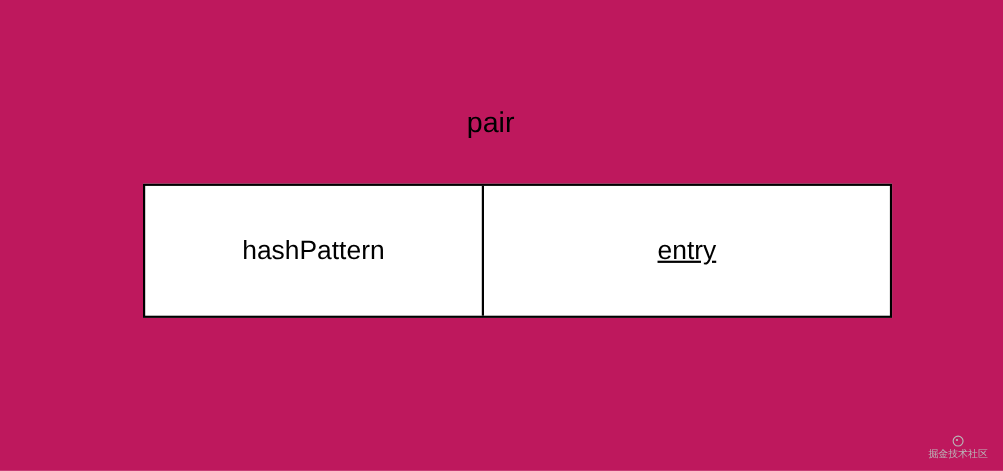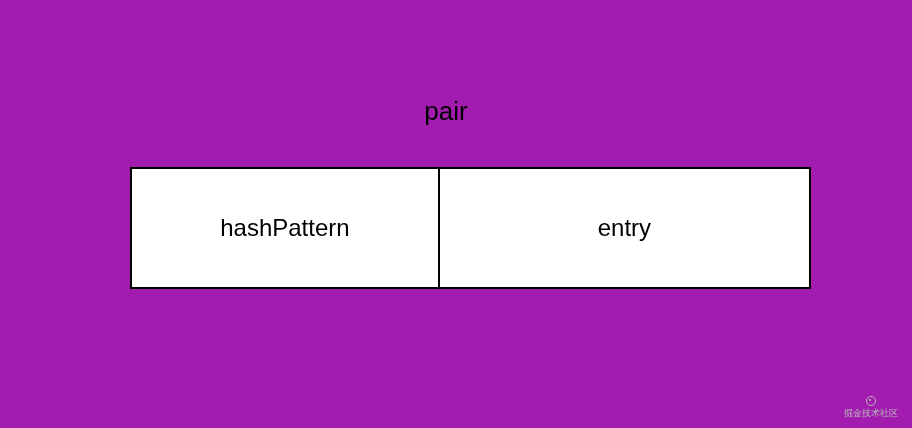--- a/index.html
+++ b/index.html
@@ -11,21 +11,21 @@
     width: 912px;
     height: 428px;
     background: #ffffff;
     font-family: "Liberation Sans", sans-serif;
     overflow: hidden;
   }
   .canvas {
     position: relative;
     width: 912px;
     height: 428px;
-    background: #a21caf;
+    background: #be185d;
   }
   
   .struct-title {
     position: absolute;
     left: 0;
     top: 95px;
     width: 892px;
     text-align: center;
     font-size: 26px;
     line-height: 32px;
@@ -52,20 +52,21 @@
     justify-content: center;
     box-sizing: border-box;
     height: 100%;
   }
   .struct-cell.left {
     width: 321px;
     border-right: 2px solid #000000;
   }
   .struct-cell.right {
     width: 385px;
+    text-decoration: underline;
   }
   .cell-label {
     font-size: 24px;
     line-height: 28px;
     color: #000000;
     font-family: "Liberation Sans", sans-serif;
     white-space: nowrap;
   }
   
   .watermark {

